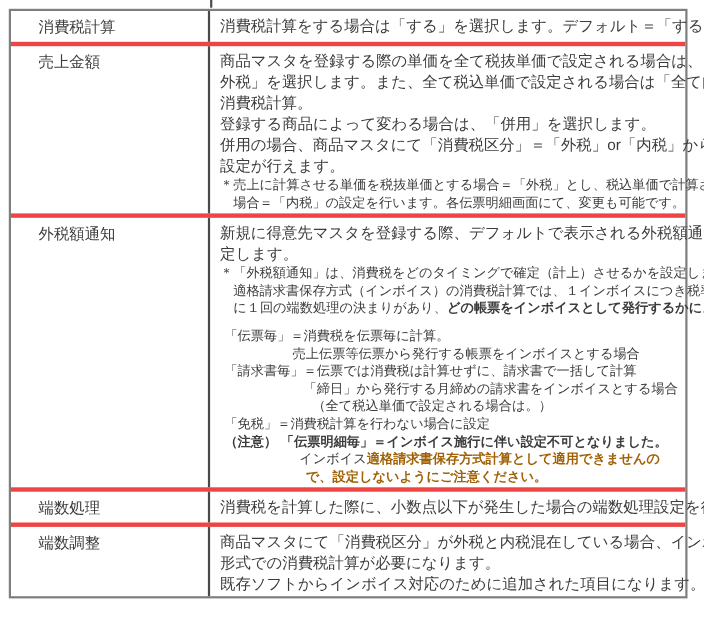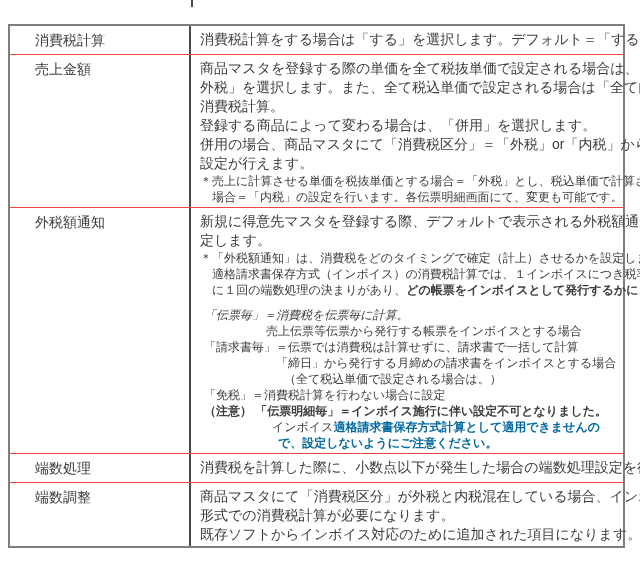--- a/index.html
+++ b/index.html
@@ -19,32 +19,32 @@
     position: absolute;
     left: 191px;
     top: 0;
     width: 2px;
     height: 7px;
     background: #4a4a4a;
   }
   .settings-table {
     position: absolute;
     left: 8px;
-    top: 24px;
+    top: 8px;
     width: 613px;
     border: 2px solid #7e7e7e;
     background: #ffffff;
     box-sizing: content-box;
   }
   .row {
     display: flex;
     align-items: stretch;
   }
   .row + .row {
-    border-top: 1px solid #ef4444;
+    border-top: 4px solid #ef4444;
     justify-content: flex-end;
   }
   .lc {
     flex: none;
     width: 181px;
     box-sizing: border-box;
     border-right: 2px solid #4a4a4a;
     padding: 5px 8px 4px 25px;
     font-size: 14px;
     line-height: 19px;
@@ -65,21 +65,21 @@
     font-size: 12px;
     line-height: 16px;
   }
   .line.gap {
     margin-top: 9px;
   }
   .seg.b {
     font-weight: bold;
   }
   .seg.red {
-    color: #0369a1;
+    color: #a16207;
   }
 </style>
 </head>
 <body>
 
 <div class="divider-stub"></div>
 
 <div class="settings-table">
     <div class="row">
       <div class="lc">消費税計算</div>
@@ -101,21 +101,21 @@
       </div>
     </div>
     <div class="row">
       <div class="lc">外税額通知</div>
       <div class="cc">
         <div class="line r"><span class="seg">新規に得意先マスタを登録する際、デフォルトで表示される外税額通知を設</span></div>
         <div class="line r"><span class="seg">定します。</span></div>
         <div class="line s"><span class="seg">＊「外税額通知」は、消費税をどのタイミングで確定（計上）させるかを設定します。</span></div>
         <div class="line s" style="padding-left: 12px;"><span class="seg">適格請求書保存方式（インボイス）の消費税計算では、１インボイスにつき税率毎</span></div>
         <div class="line s" style="padding-left: 12px;"><span class="seg">に１回の端数処理の決まりがあり、</span><span class="seg b">どの帳票をインボイスとして発行するかによっ</span></div>
-        <div class="line s gap" style="padding-left: 4px; font-style: italic;"><span class="seg">「伝票毎」＝消費税を伝票毎に計算。</span></div>
+        <div class="line s gap" style="padding-left: 4px;"><span class="seg">「伝票毎」＝消費税を伝票毎に計算。</span></div>
         <div class="line s" style="padding-left: 66px;"><span class="seg">売上伝票等伝票から発行する帳票をインボイスとする場合</span></div>
         <div class="line s" style="padding-left: 4px;"><span class="seg">「請求書毎」＝伝票では消費税は計算せずに、請求書で一括して計算</span></div>
         <div class="line s" style="padding-left: 76px;"><span class="seg">「締日」から発行する月締めの請求書をインボイスとする場合</span></div>
         <div class="line s" style="padding-left: 84px;"><span class="seg">（全て税込単価で設定される場合は。）</span></div>
         <div class="line s" style="padding-left: 4px;"><span class="seg">「免税」＝消費税計算を行わない場合に設定</span></div>
         <div class="line s" style="padding-left: 4px;"><span class="seg b">（注意） 「伝票明細毎」＝インボイス施行に伴い設定不可となりました。</span></div>
         <div class="line s" style="padding-left: 72px;"><span class="seg">インボイス</span><span class="seg b red">適格請求書保存方式計算として適用できませんの</span></div>
         <div class="line s" style="padding-left: 78px;"><span class="seg b red">で、設定しないようにご注意ください。</span></div>
       </div>
     </div>

